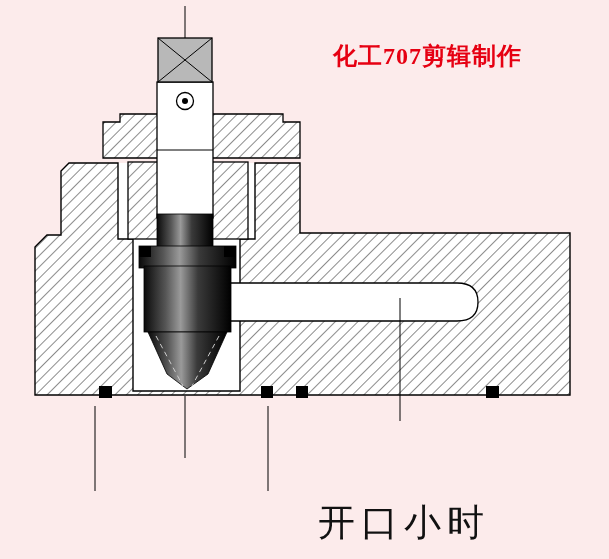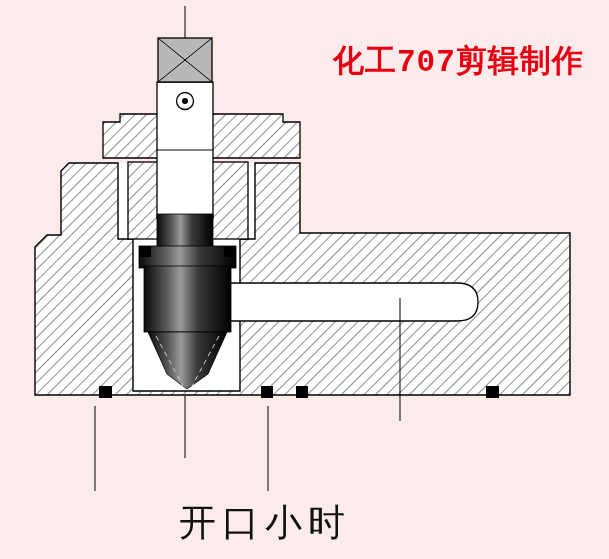--- a/index.html
+++ b/index.html
@@ -17,32 +17,32 @@
   }
   .drawing-svg {
     position: absolute;
     left: 0;
     top: 0;
   }
   .watermark {
     position: absolute;
     left: 333px;
     top: 40px;
-    font-size: 31px;
+    font-size: 24px;
     font-weight: bold;
     letter-spacing: 1px;
-    font-family: Liberation Mono, monospace;
+    font-family: Liberation Serif, serif;
     white-space: nowrap;
   }
   .caption {
     position: absolute;
     left: 40px;
     top: 498px;
     width: 450px;
-    text-align: center;
+    text-align: right;
     font-size: 37px;
     letter-spacing: 6px;
     font-family: "DejaVu Serif", serif;
     white-space: nowrap;
   }
 </style>
 </head>
 <body style="background: rgb(252, 235, 235);">
 
 <div class="page">

